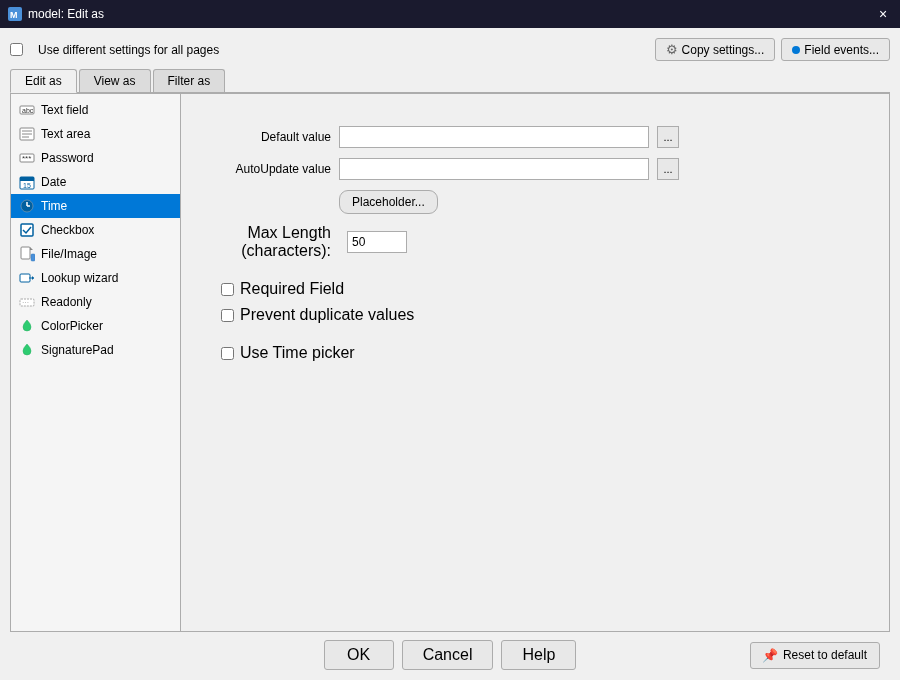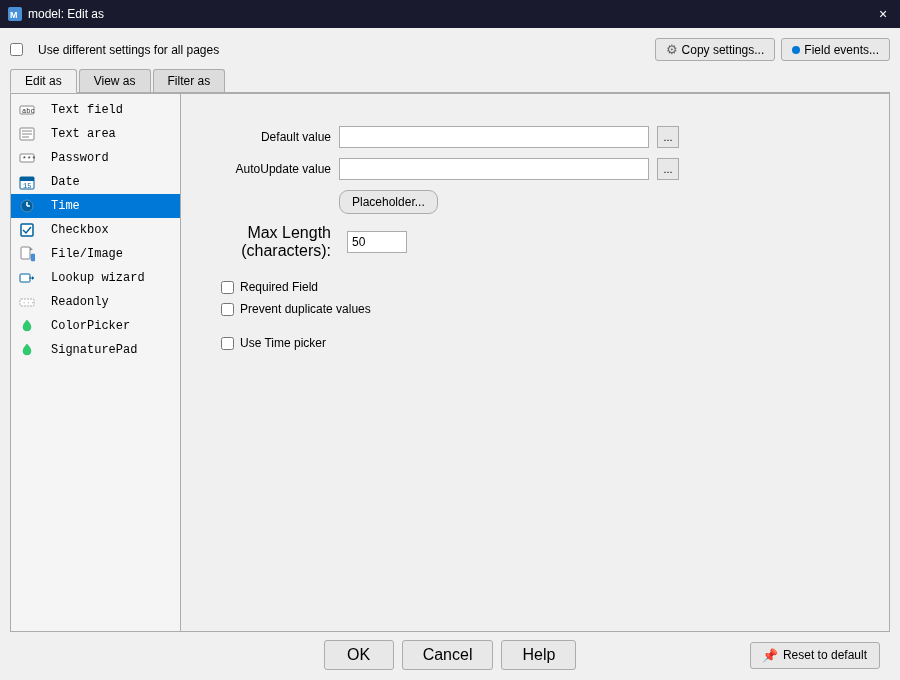--- a/index.html
+++ b/index.html
@@ -122,26 +122,25 @@
       width: 170px;
       flex-shrink: 0;
       background: #f5f5f5;
       border-right: 1px solid #acacac;
       overflow-y: auto;
       padding: 4px 0;
     }
     .sidebar-item {
       display: flex;
       align-items: center;
-      gap: 16px;
+      gap: 6px;
       padding: 4px 8px;
       cursor: pointer;
       font-size: 12px;
       color: #000;
-      font-family: Liberation Mono, monospace;
     }
     .sidebar-item.selected {
       background: #0078d7;
       color: white;
     }
     .sidebar-icon {
       width: 16px;
       height: 16px;
       flex-shrink: 0;
       display: flex;
@@ -223,21 +222,21 @@
       gap: 6px;
       margin-bottom: 8px;
       margin-left: 10px;
     }
     .check-row input[type=checkbox] {
       width: 13px;
       height: 13px;
       cursor: pointer;
     }
     .check-row label {
-      font-size: 12px;
+      font-size: 16px;
       cursor: pointer;
     }
 
     .validate-section {
       margin-top: 30px;
       margin-left: 10px;
     }
     .validate-label {
       font-size: 12px;
       margin-bottom: 4px;

